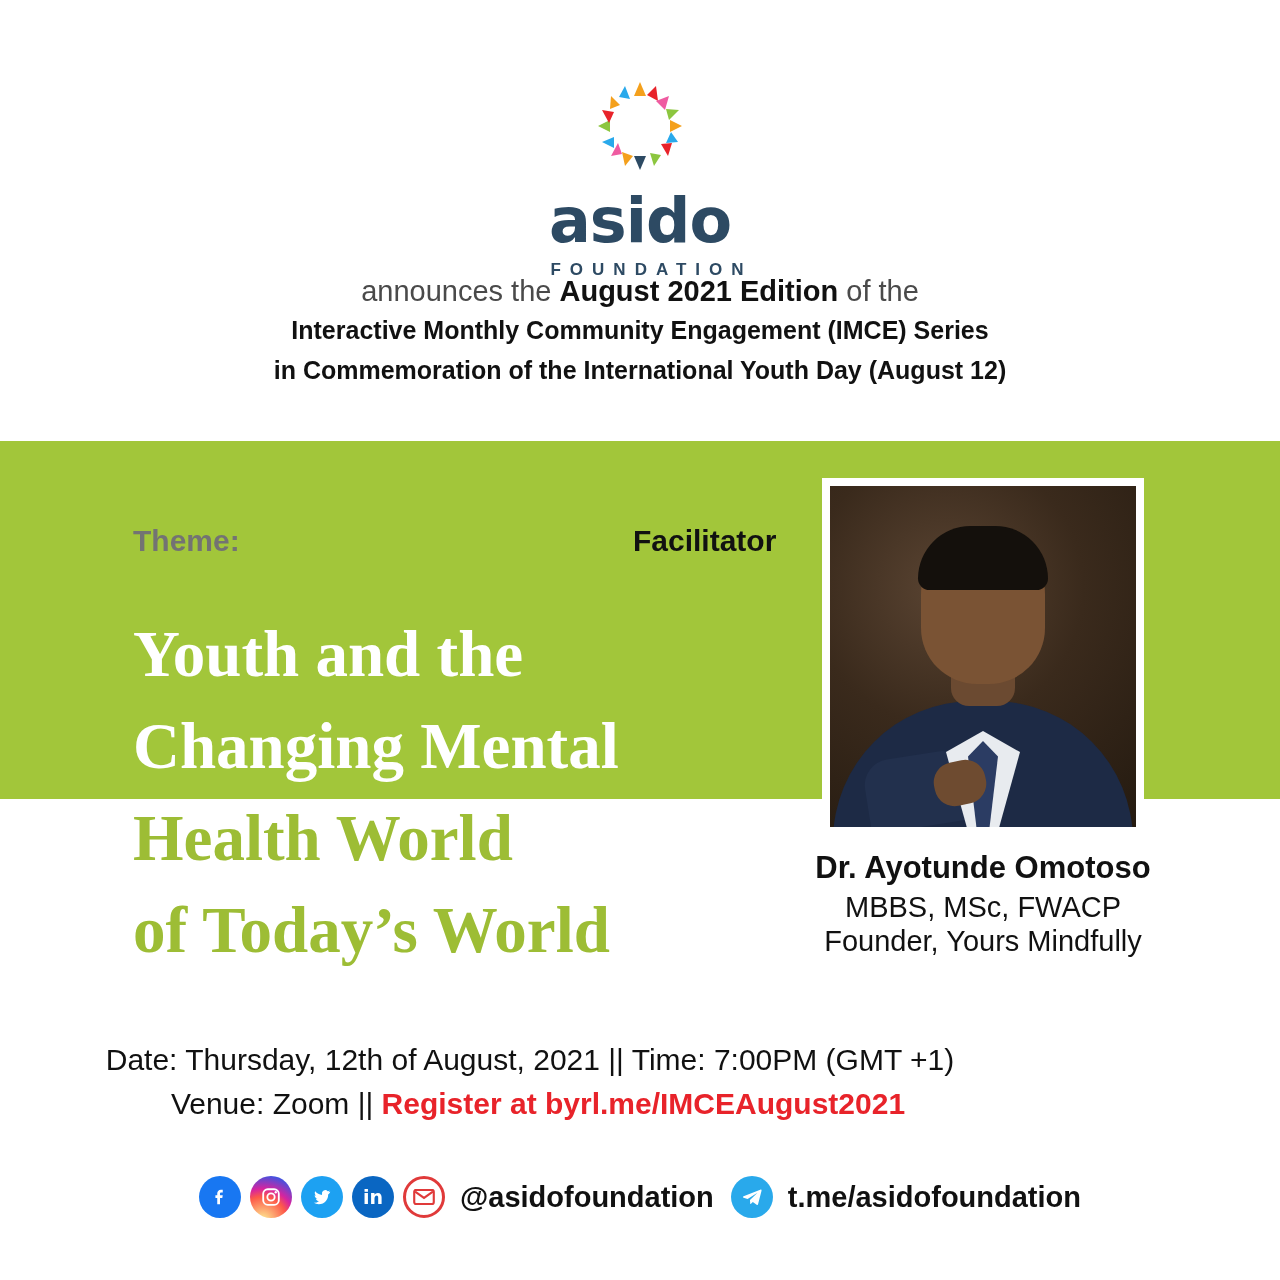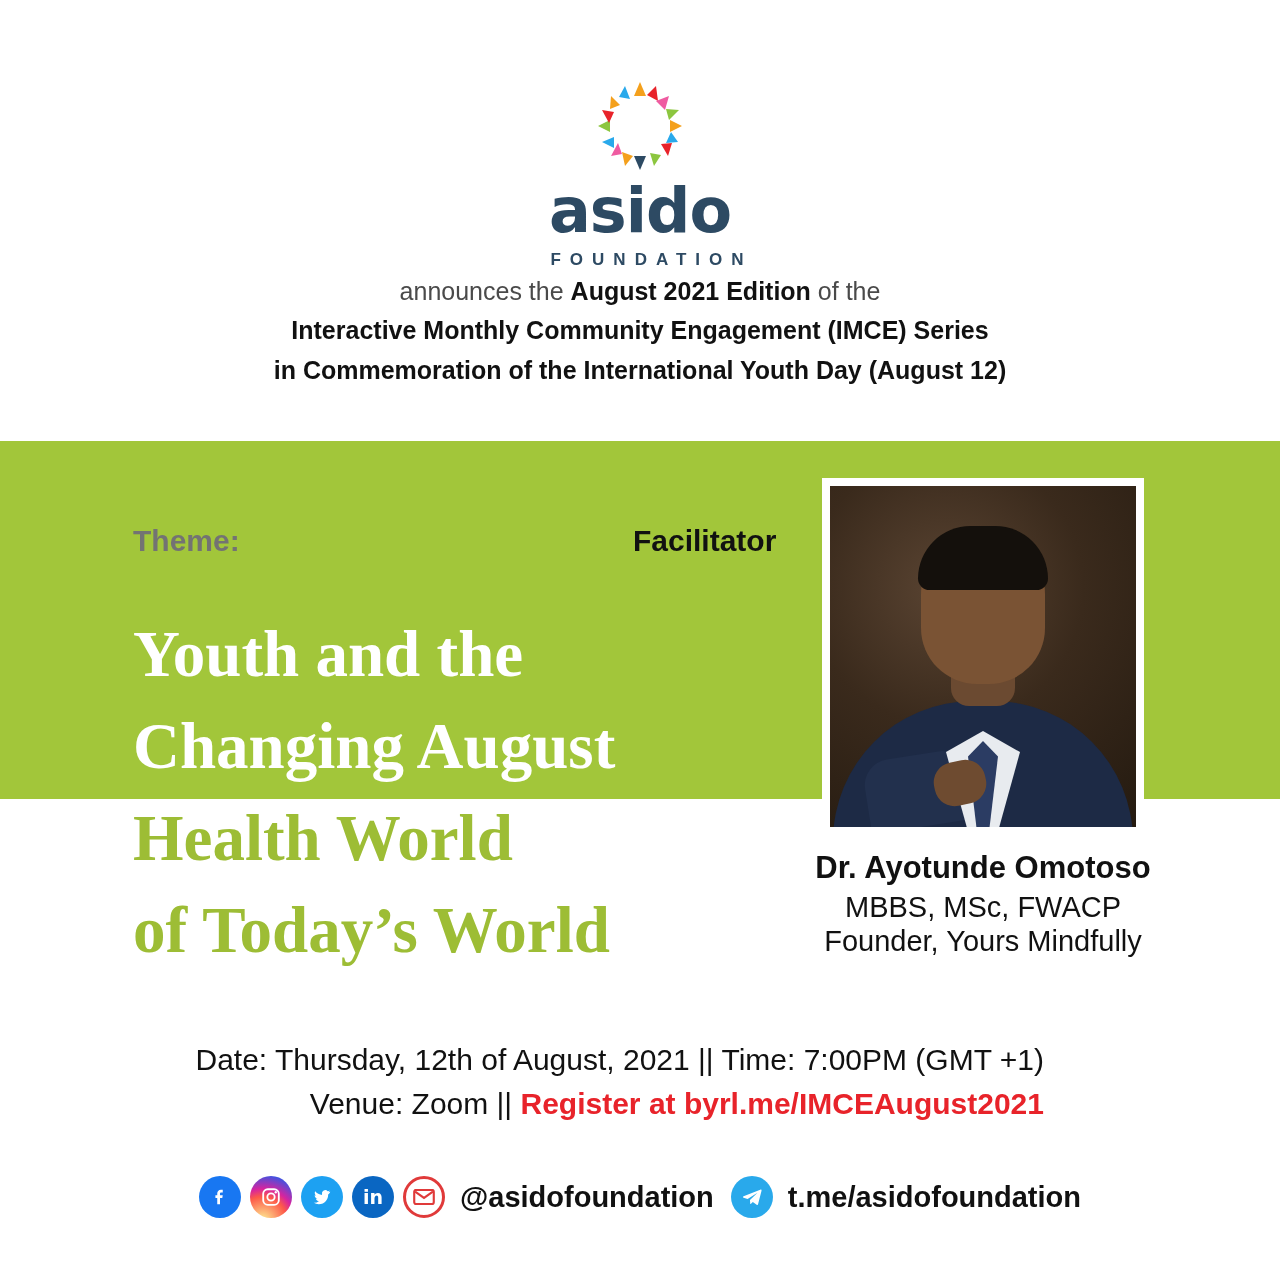--- a/index.html
+++ b/index.html
@@ -30,21 +30,21 @@
     width: 1280px;
     text-align: center;
   }
   .logo-mark {
     width: 96px;
     height: 96px;
     margin: 0 auto;
     position: relative;
   }
   .logo-word {
-    margin-top: 6px;
+    margin-top: 16px;
     font-size: 62px;
     line-height: 62px;
     font-weight: bold;
     color: #2d4a63;
     letter-spacing: -1px;
     font-family: "DejaVu Sans", sans-serif;
   }
   .logo-sub {
     margin-top: 8px;
     font-size: 17px;
@@ -57,21 +57,21 @@
   
   .announce {
     position: absolute;
     top: 272px;
     left: 0;
     width: 1280px;
     text-align: center;
     color: #111111;
   }
   .announce .l1 {
-    font-size: 25px;
+    font-size: 29px;
     line-height: 38px;
     color: #4a4a4a;
   }
   .announce .l1 b {
     color: #111111;
   }
   .announce .l2,
   .announce .l3 {
     font-size: 25px;
     line-height: 40px;
@@ -247,23 +247,23 @@
     width: 446px;
     text-align: center;
     font-size: 29px;
     color: #111111;
   }
 
   
   .details {
     position: absolute;
     top: 1038px;
-    left: 0;
+    left: 8px;
     width: 1044px;
-    text-align: right;
+    text-align: center;
     color: #111111;
   }
   .details .d1 {
     font-size: 30px;
     line-height: 44px;
   }
   .details .d2 {
     font-size: 30px;
     line-height: 44px;
     padding-left: 16px;
@@ -355,21 +355,21 @@
     <div class="l3">in  Commemoration of the International Youth Day (August 12)</div>
   </div>
 
   <div class="green-band"></div>
 
   <div class="theme-label">Theme:</div>
   <div class="facilitator-label">Facilitator</div>
 
   <div class="theme-text">
     <div>Youth and the</div>
-    <div>Changing August</div>
+    <div>Changing Mental</div>
     <div class="dark">Health World</div>
     <div class="dark">of Today’s World</div>
   </div>
 
   <div class="photo-frame">
     <div class="photo">
       <div class="p-shoulders"></div>
       <div class="p-arm"></div>
       <div class="p-shirt"></div>
       <div class="p-tie"></div>

